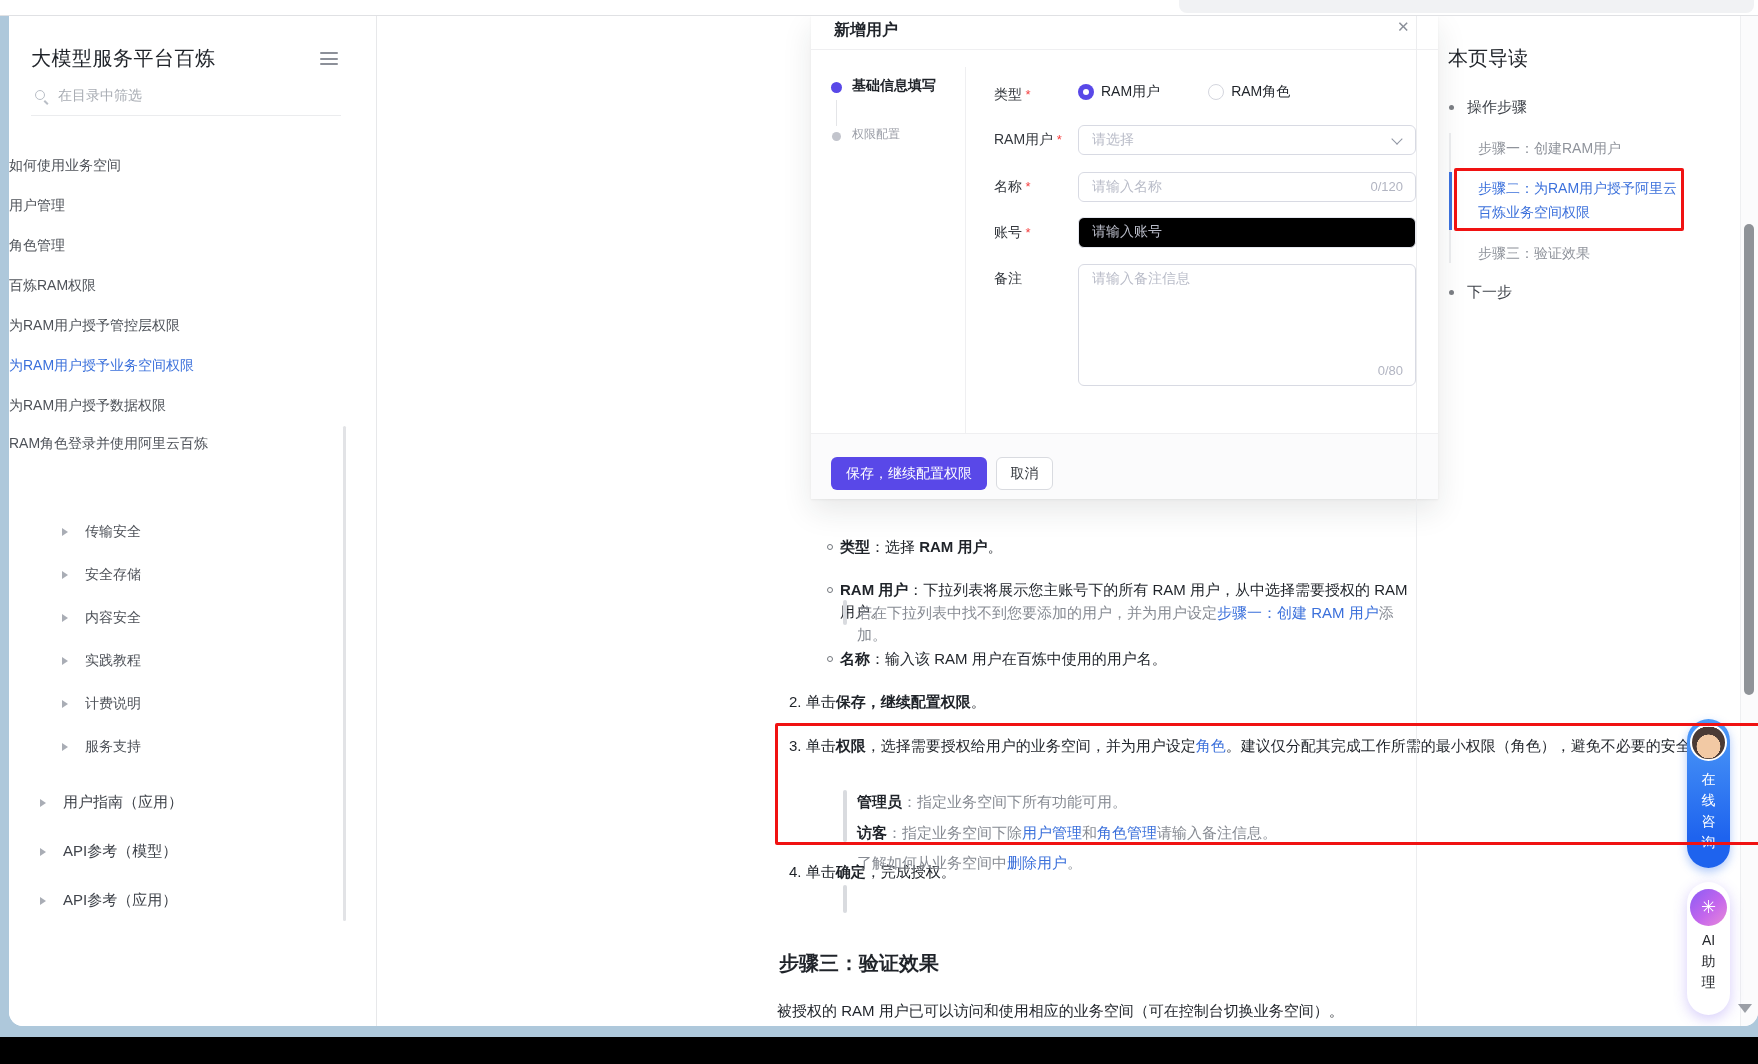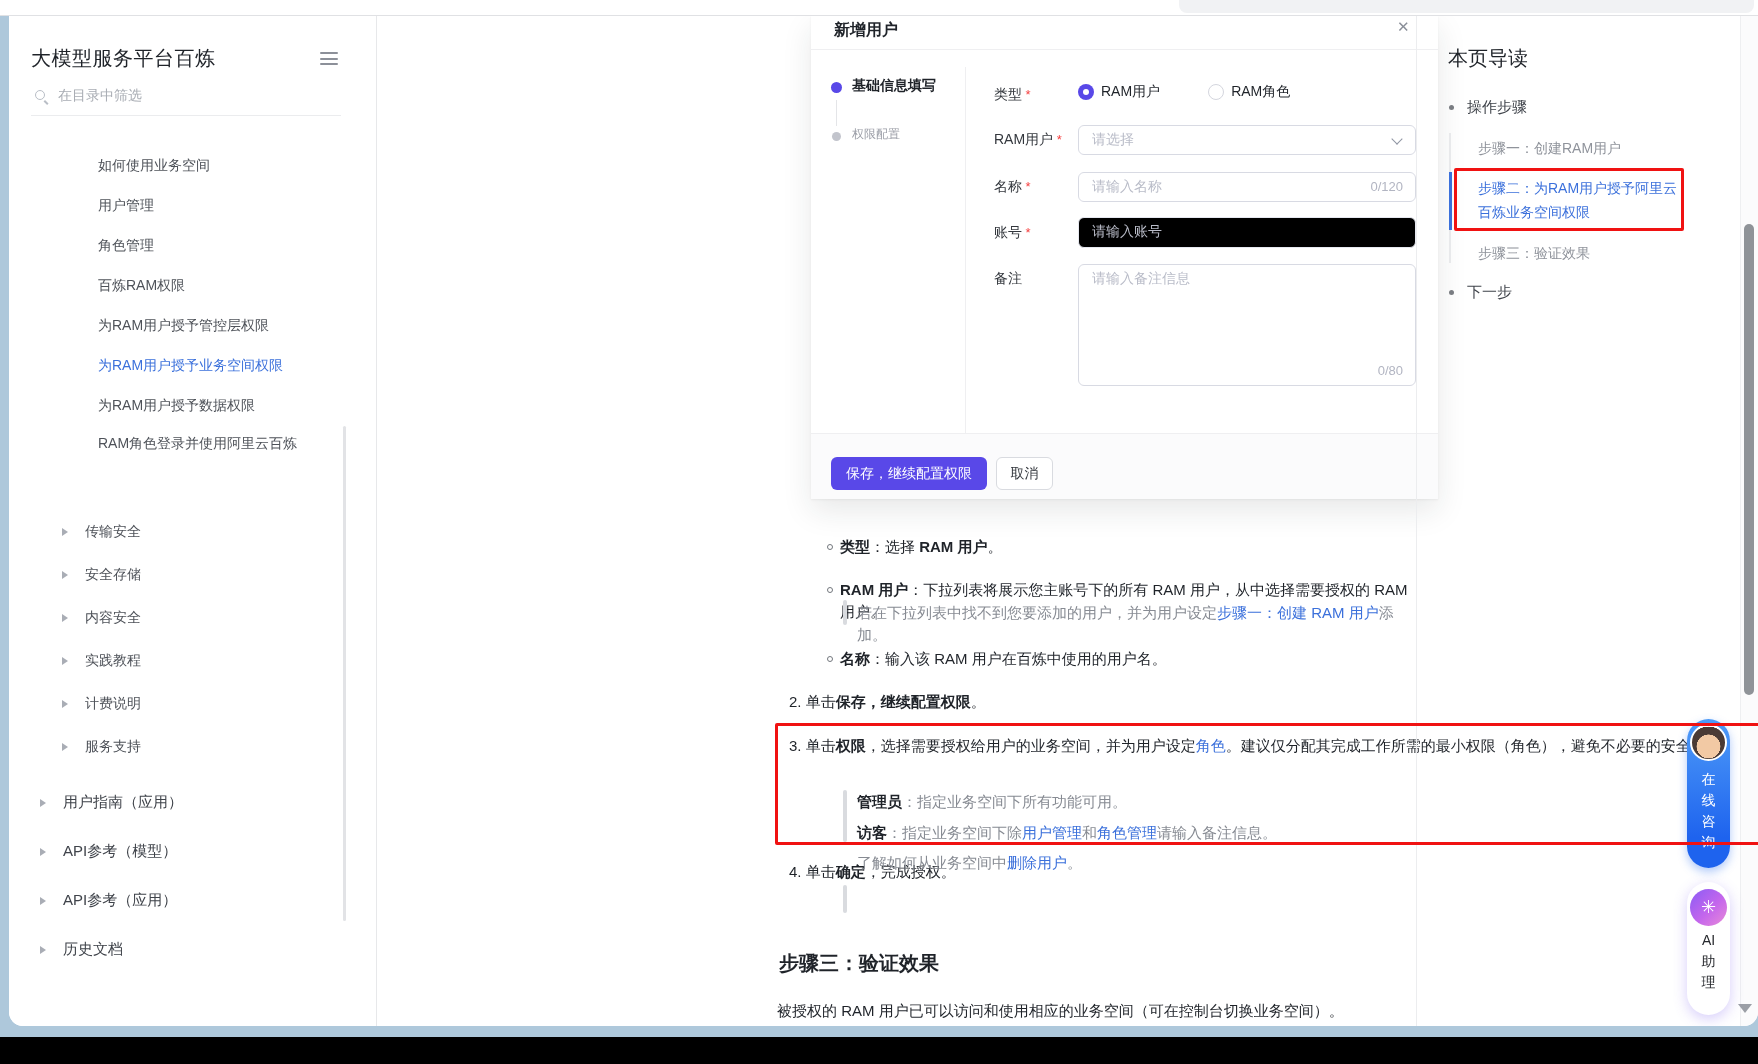--- a/index.html
+++ b/index.html
@@ -24,21 +24,21 @@
   .burger i { display:block; height:2px; background:#8C9099; margin-bottom:3.5px; border-radius:1px; }
   .sb-search { position:absolute; left:22px; top:70px; width:310px; height:30px;
     border-bottom:1px solid #EBECEE; }
   .mag { position:absolute; left:4px; top:4px; width:10px; height:10px;
     border:1.6px solid #B9BEC6; border-radius:50%; }
   .mag::after { content:""; position:absolute; left:9px; top:9px; width:5px; height:1.6px;
     background:#B9BEC6; transform:rotate(45deg); transform-origin:0 0; }
   .sb-search span { position:absolute; left:27px; top:1px; font-size:14px; color:#A8ACB3; }
   #nav { position:absolute; left:0; top:130px; width:360px; }
   .nav-item { display:flex; align-items:center; color:#4E5259; font-size:14px; cursor:pointer; }
-  .nav-item.lvl3 { padding-left:89px; min-height:40px; }
+  .nav-item.lvl3 { min-height:40px; }
   .nav-item.lvl2 { padding-left:53px; min-height:43px; }
   .nav-item.lvl1 { padding-left:31px; min-height:49px; font-size:15px; color:#3F434A; }
   .nav-item.wrap2 { min-height:64px; align-items:flex-start; padding-top:2px; }
   .nav-item.wrap2 .lbl { width:235px; line-height:31px; }
   .nav-item.active .lbl { color:#3B70DB; }
   .tri { width:0; height:0; border-left:6px solid #A9ADB5; border-top:4.5px solid transparent;
     border-bottom:4.5px solid transparent; margin-right:17px; flex:0 0 auto; }
   .nav-gap20 { height:20px; } .nav-gap10 { height:10px; }
   #sbScroll { position:absolute; left:334px; top:410px; width:3px; height:495px;
     background:#E2E3E6; border-radius:2px; }
@@ -198,24 +198,20 @@
             <span class="lbl">用户指南（应用）</span>
           </div>
           <div class="nav-item lvl1">
             <span class="tri"></span>
             <span class="lbl">API参考（模型）</span>
           </div>
           <div class="nav-item lvl1">
             <span class="tri"></span>
             <span class="lbl">API参考（应用）</span>
           </div>
-          <div class="nav-item lvl1">
-            <span class="tri"></span>
-            <span class="lbl">历史文档</span>
-          </div>
         </div>
       <div id="sbScroll"></div>
     </div>
 
     <div id="main">
 
       <div id="modal">
         <div class="m-title">新增用户</div>
         <div class="m-close">✕</div>
         <div class="m-hd"></div>

